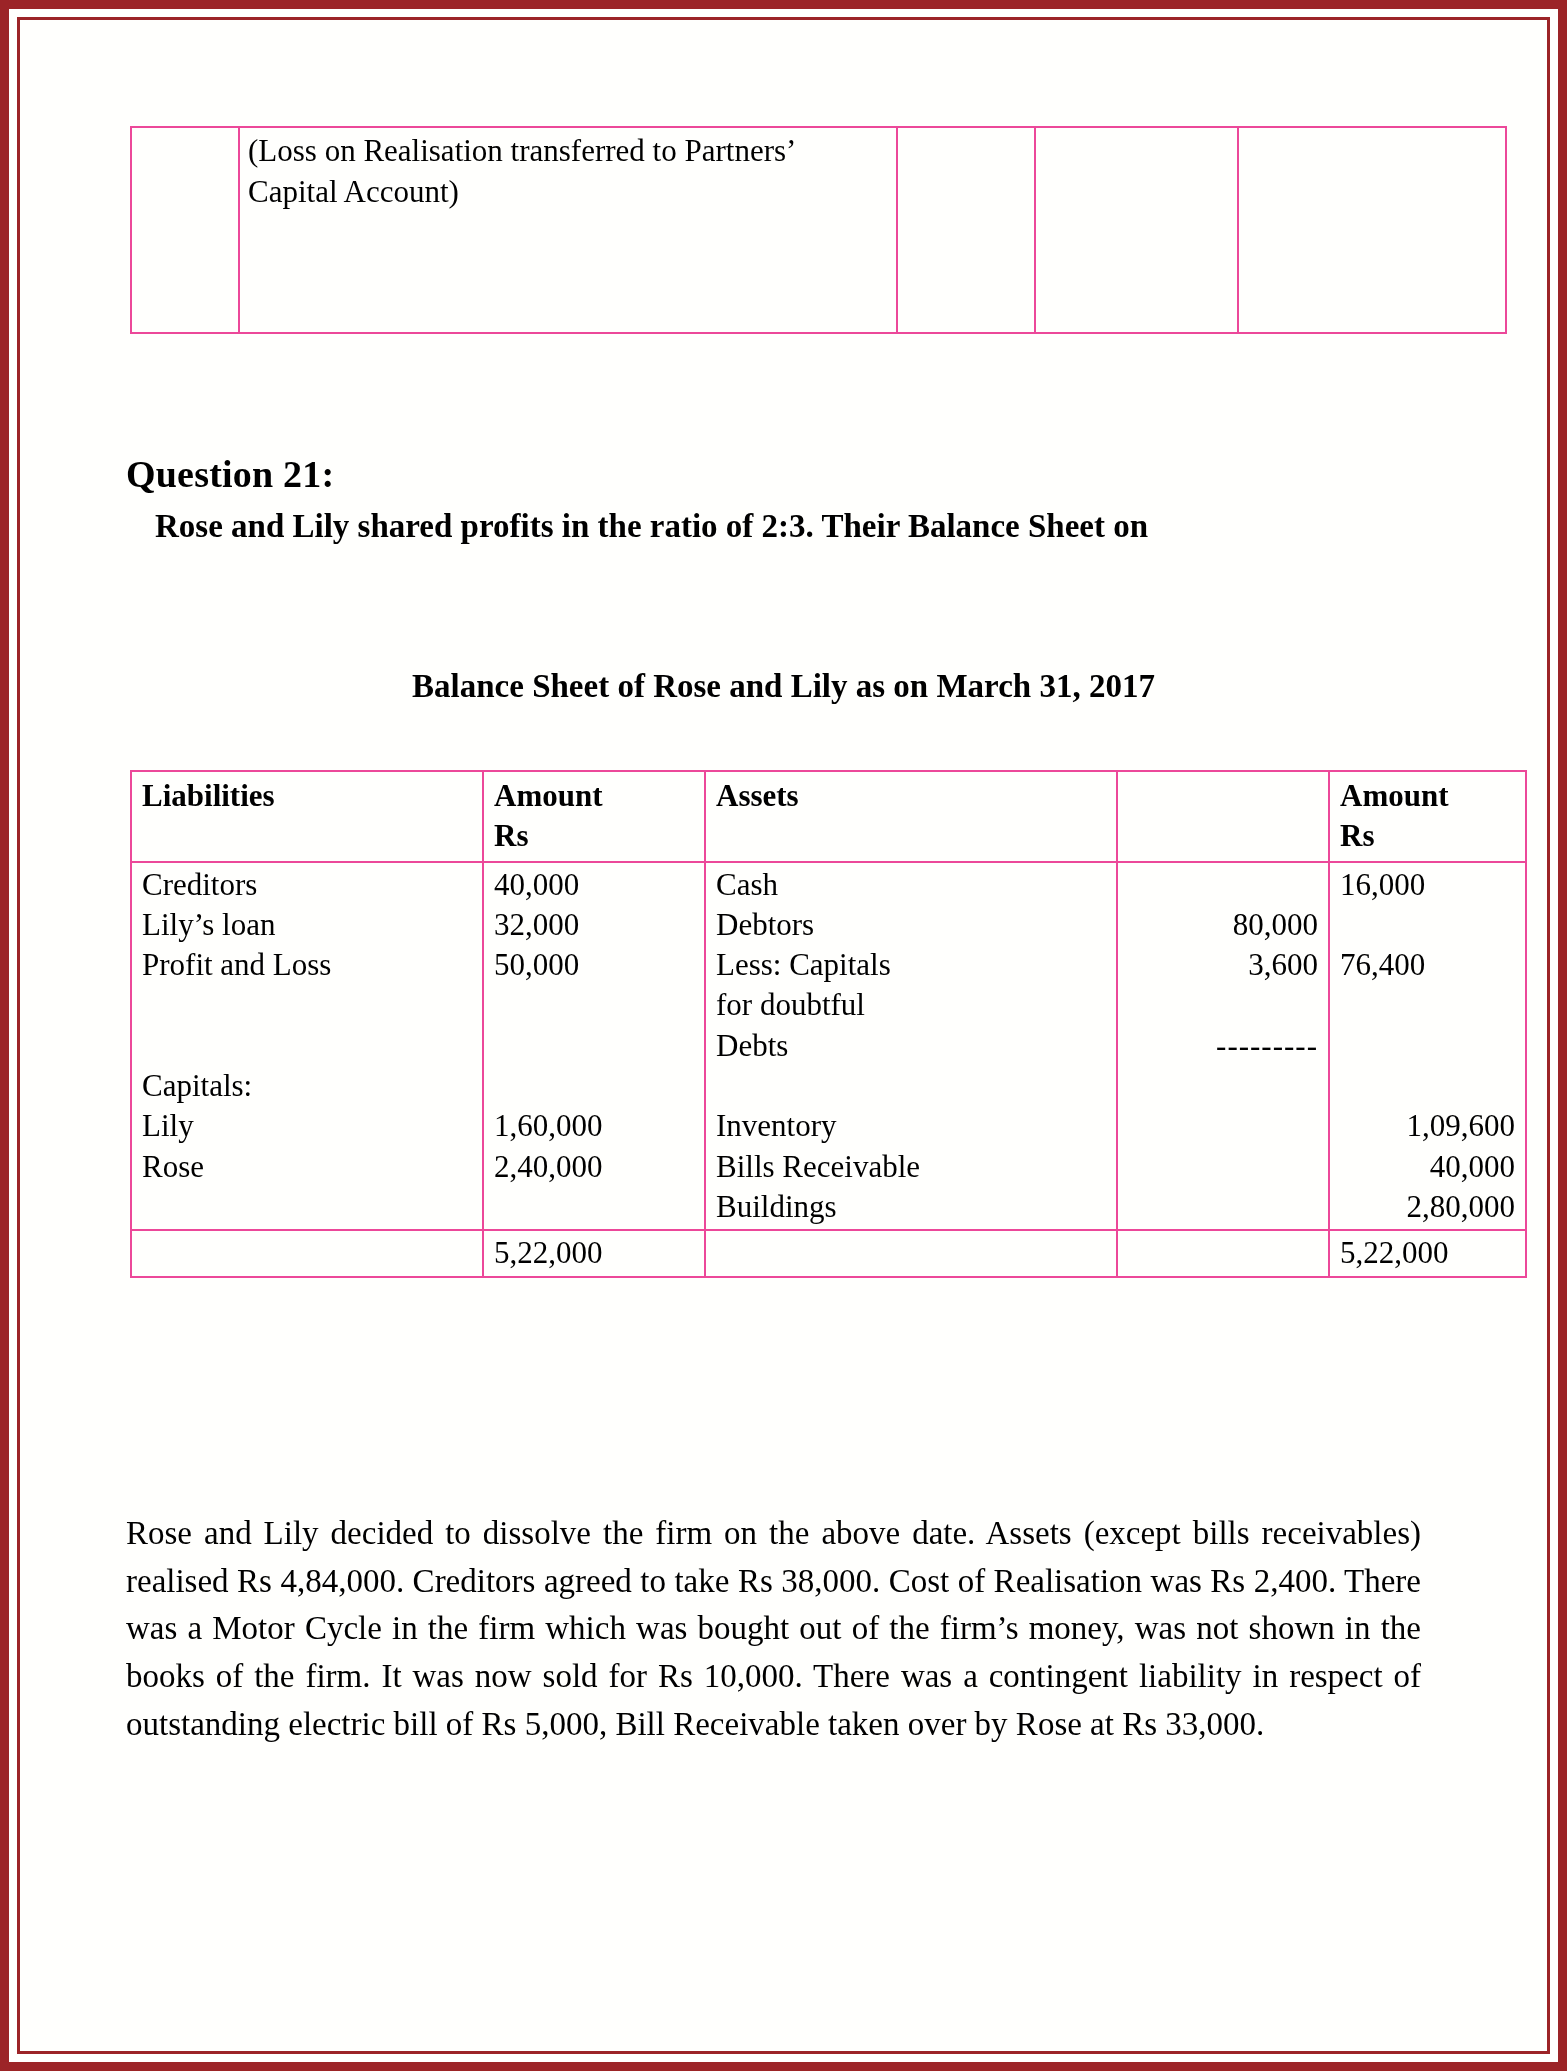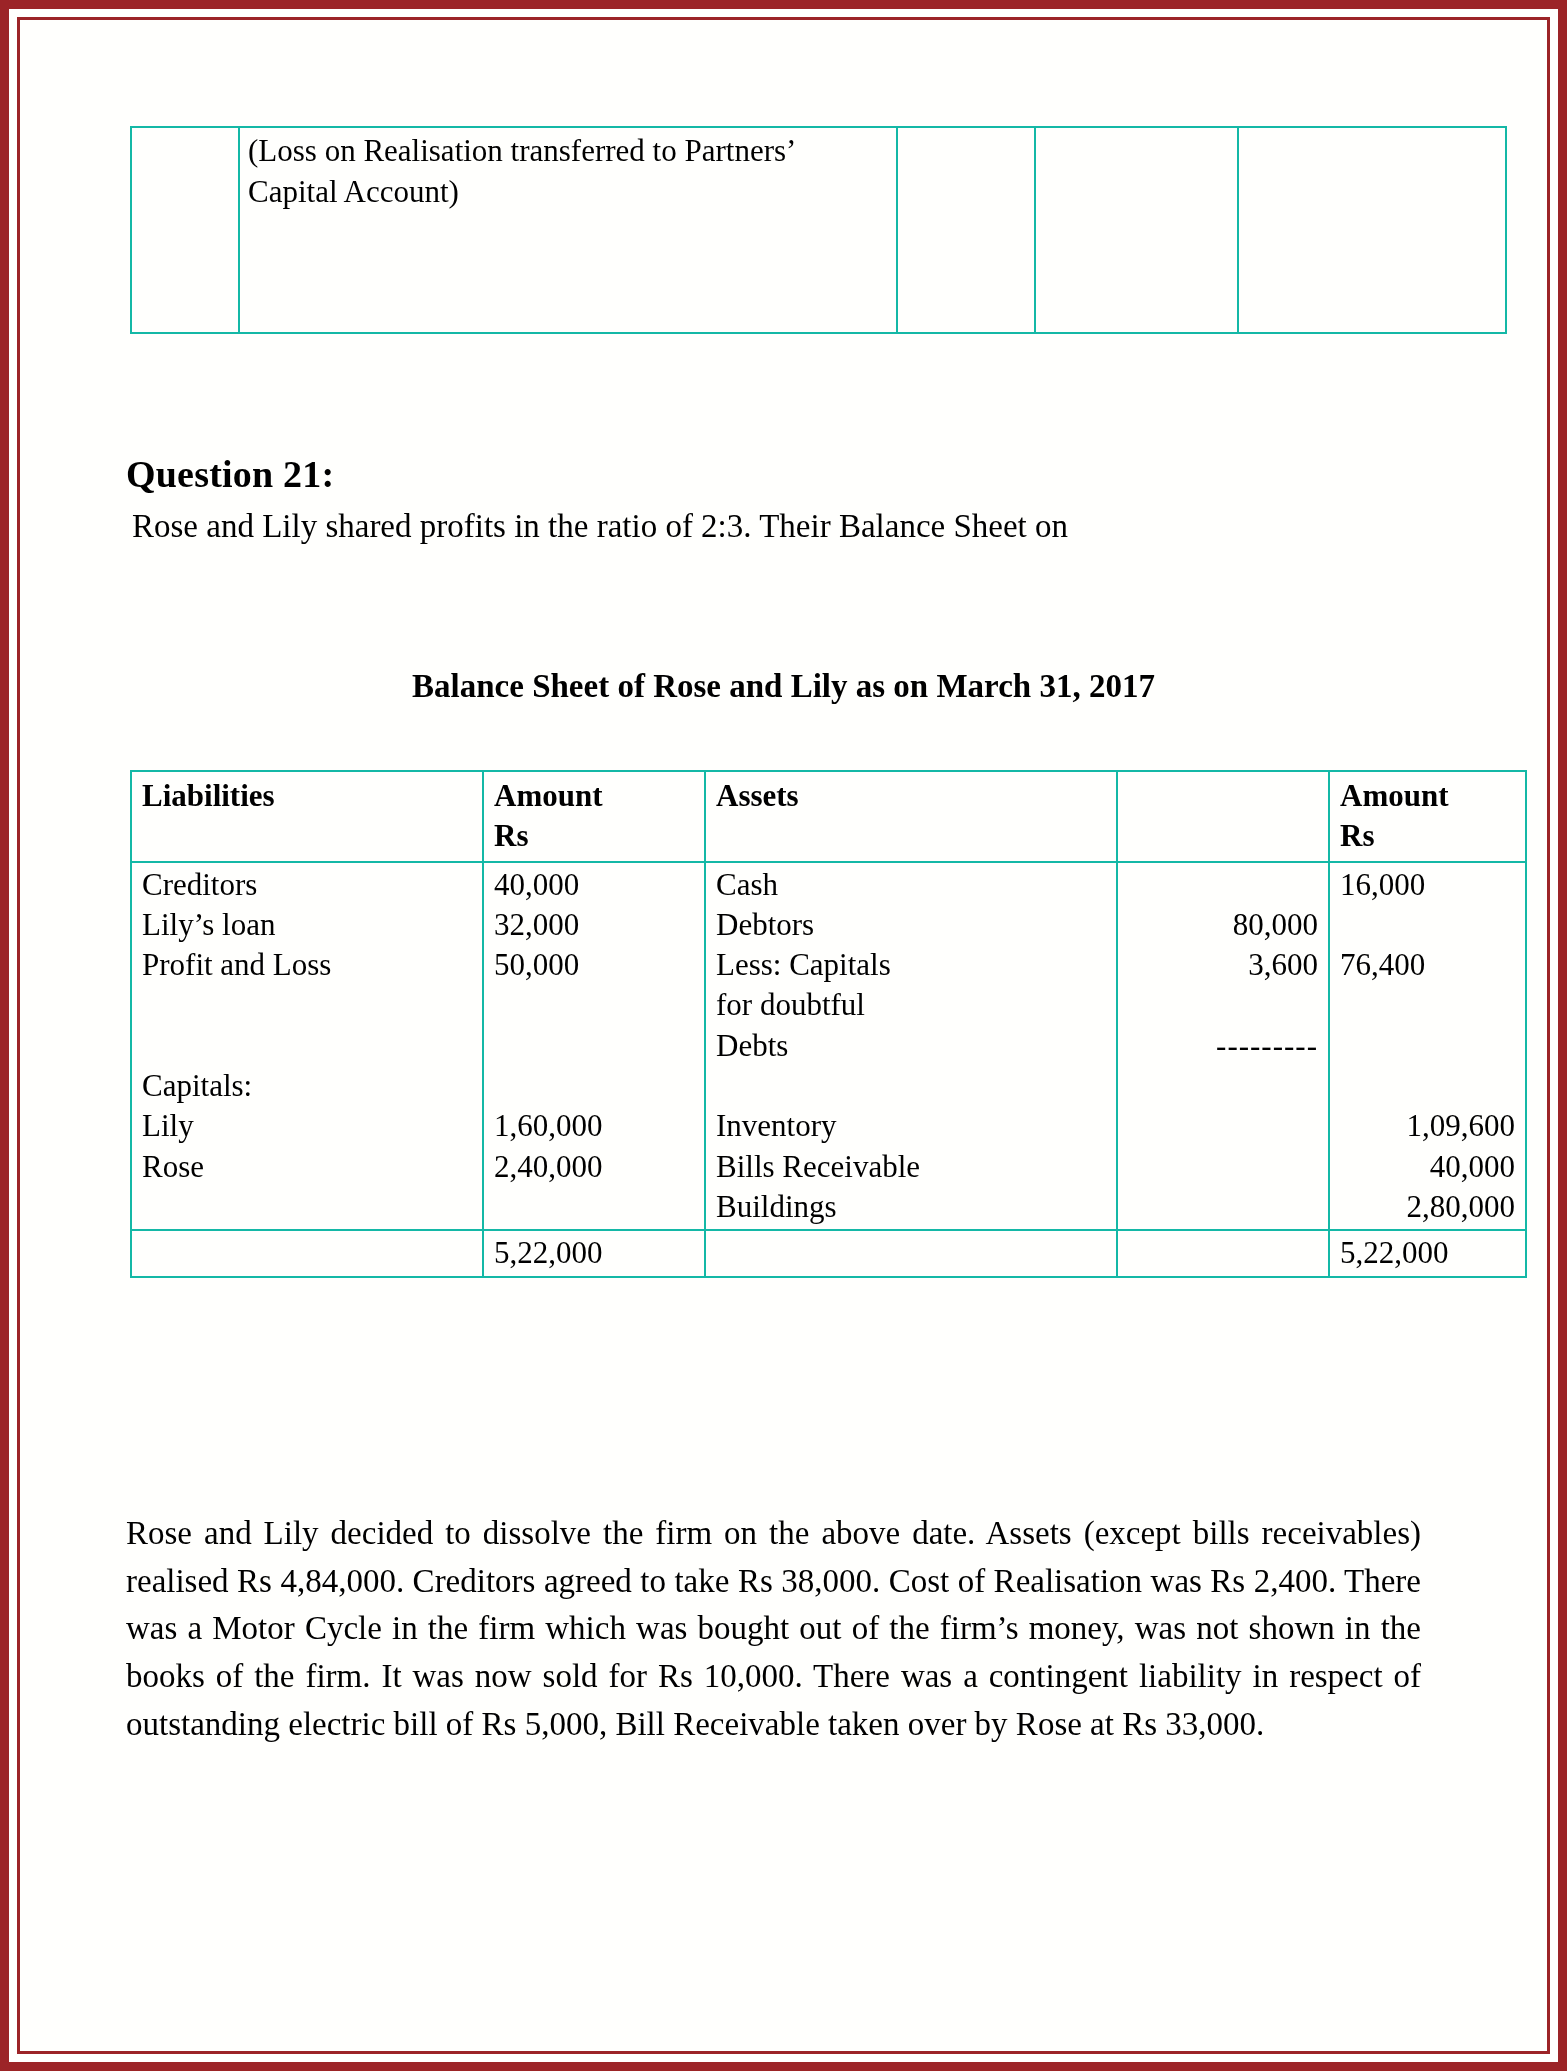--- a/index.html
+++ b/index.html
@@ -46,21 +46,21 @@
   }
 
   
   table.doc-table {
     border-collapse: collapse;
     table-layout: fixed;
     font-size: 31px;
     line-height: 1.30;
   }
   table.doc-table td {
-    border: 2px solid #14b8a6;
+    border: 2px solid #ec4899;
     vertical-align: top;
     padding: 3px 8px 6px 8px;
   }
   .r { text-align: right; }
   .l { text-align: left; }
 
   
   .frag-wrap {
     position: absolute;
     left: 130px;
@@ -82,26 +82,27 @@
   .q-head {
     position: absolute;
     left: 126px;
     top: 452px;
     font-size: 38px;
     font-weight: bold;
     letter-spacing: 0.2px;
   }
   .q-para {
     position: absolute;
-    left: 118px;
+    left: 141px;
     top: 505px;
     width: 1295px;
     font-size: 33px;
     line-height: 1.30;
     text-align: left;
+    font-weight: bold;
   }
   .q-para .indent { padding-left: 14px; }
 
   .bs-title {
     position: absolute;
     left: 126px;
     top: 668px;
     width: 1295px;
     font-size: 33px;
     font-weight: bold;

